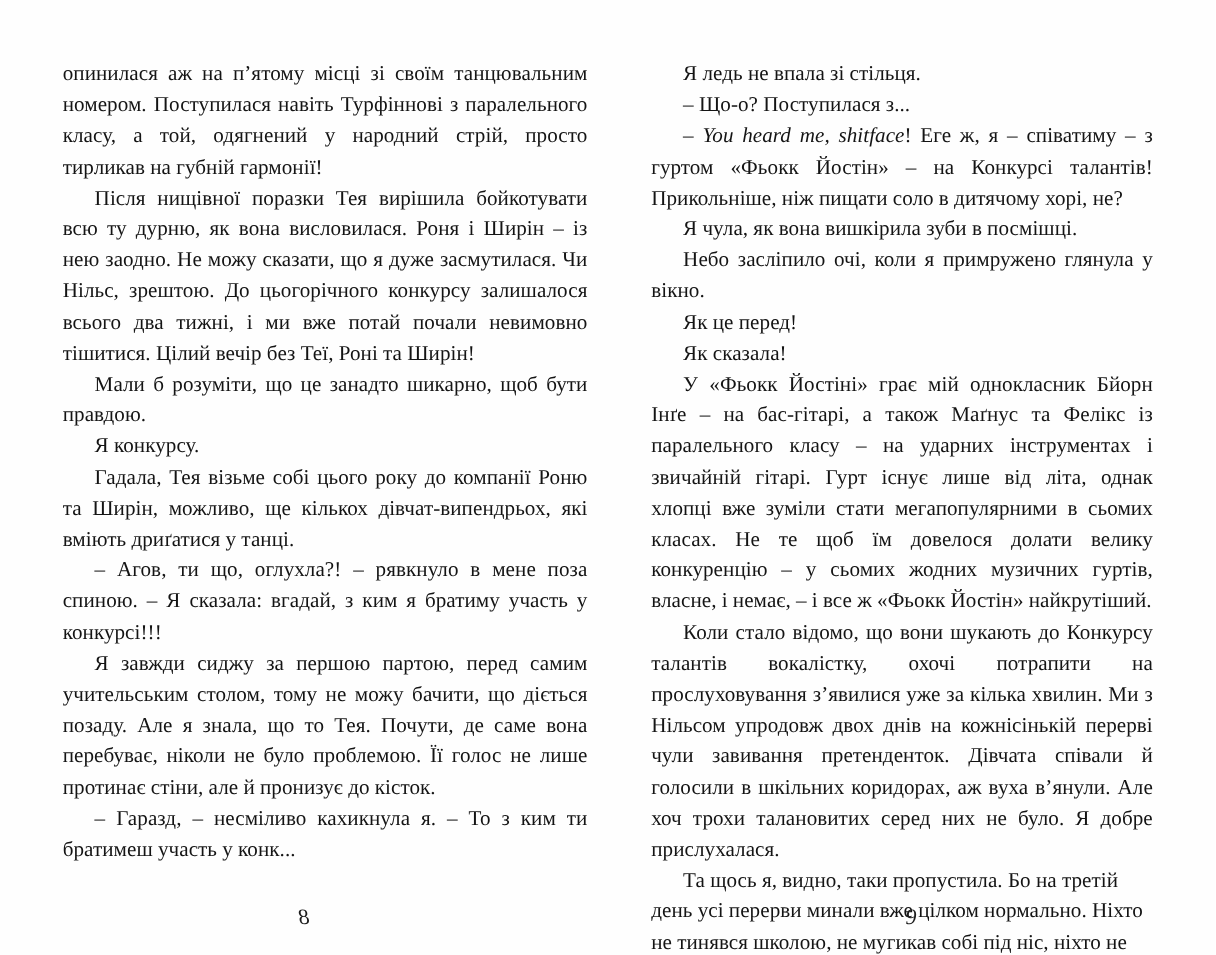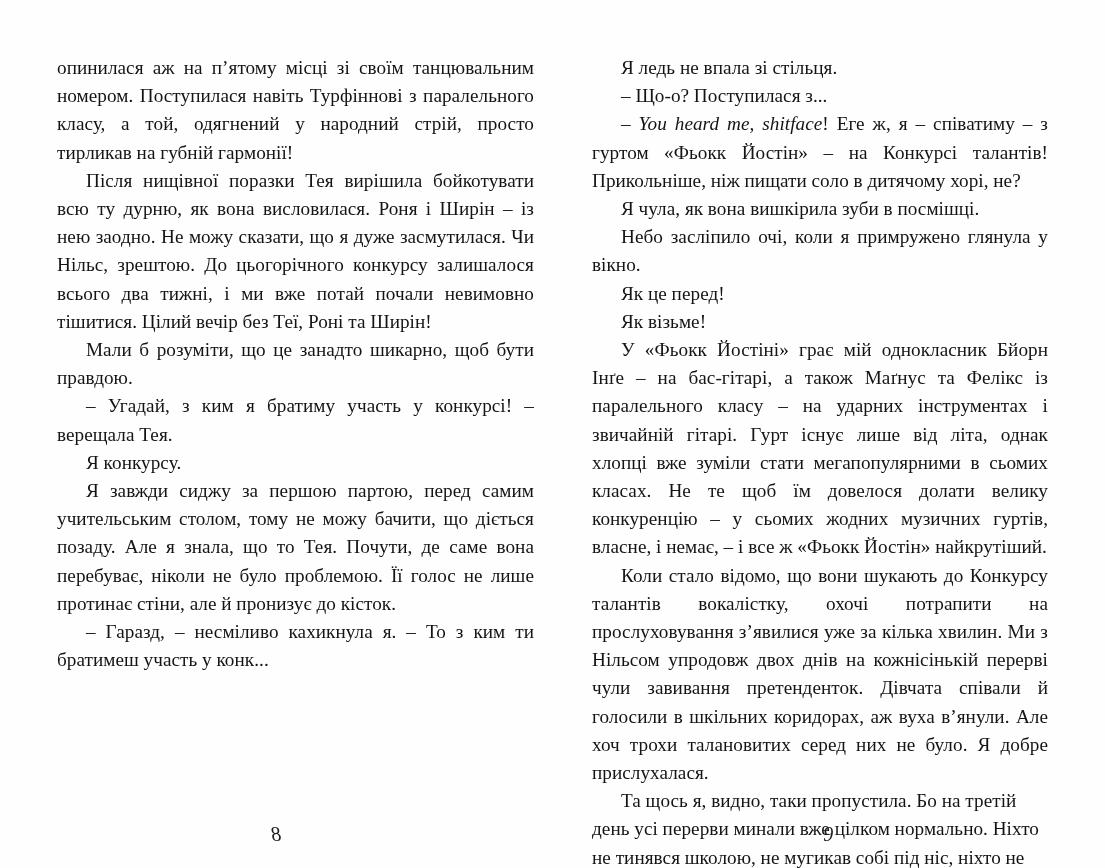--- a/index.html
+++ b/index.html
@@ -79,37 +79,38 @@
 </head>
 <body>
 
 <div class="page-spread">
 
   <div class="page page-left">
     <div class="text-block">
       <p class="cont">опинилася аж на п’ятому місці зі своїм танцювальним номером. Поступилася навіть Турфіннові з паралельного класу, а той, одягнений у народний стрій, просто тирликав на губній гармонії!</p>
       <p>Після нищівної поразки Тея вирішила бойкотувати всю ту дурню, як вона висловилася. Роня і Ширін – із нею заодно. Не можу сказати, що я дуже засмутилася. Чи Нільс, зрештою. До цьогорічного конкурсу залишалося всього два тижні, і ми вже потай почали невимовно тішитися. Цілий вечір без Теї, Роні та Ширін!</p>
       <p>Мали б розуміти, що це занадто шикарно, щоб бути правдою.</p>
-      <p>– Угадай, з ким я братиму участь у конкурсі! – верещала Тея.</p>
       <p>Я конкурсу.</p>
+      <p>Гадала, Тея візьме собі цього року до компанії Роню та Ширін, можливо, ще кількох дівчат-випендрьох, які вміють дриґатися у танці.</p>
+      <p>– Агов, ти що, оглухла?! – рявкнуло в мене поза спиною. – Я сказала: вгадай, з ким я братиму участь у конкурсі!!!</p>
       <p>Я завжди сиджу за першою партою, перед самим учительським столом, тому не можу бачити, що діється позаду. Але я знала, що то Тея. Почути, де саме вона перебуває, ніколи не було проблемою. Її голос не лише протинає стіни, але й пронизує до кісток.</p>
       <p>– Гаразд, – несміливо кахикнула я. – То з ким ти братимеш участь у конк...</p>
 
     </div>
   </div>
 
   <div class="page page-right">
     <div class="text-block">
       <p class="last-line-left">Я ледь не впала зі стільця.</p>
       <p class="last-line-left">– Що-о? Поступилася з...</p>
       <p><span>– </span><i>You heard me, shitface</i><span>! Еге ж, я – співатиму – з гуртом «Фьокк Йостін» – на Конкурсі талантів! Прикольніше, ніж пищати соло в дитячому хорі, не?</span></p>
       <p class="last-line-left">Я чула, як вона вишкірила зуби в посмішці.</p>
       <p>Небо засліпило очі, коли я примружено глянула у вікно.</p>
       <p class="last-line-left">Як це перед!</p>
-      <p class="last-line-left">Як візьме!</p>
+      <p class="last-line-left">Як сказала!</p>
       <p>У «Фьокк Йостіні» грає мій однокласник Бйорн Інґе – на бас-гітарі, а також Маґнус та Фелікс із паралельного класу – на ударних інструментах і звичайній гітарі. Гурт існує лише від літа, однак хлопці вже зуміли стати мегапопулярними в сьомих класах. Не те щоб їм довелося долати велику конкуренцію – у сьомих жодних музичних гуртів, власне, і немає, – і все ж «Фьокк Йостін» найкрутіший.</p>
       <p>Коли стало відомо, що вони шукають до Конкурсу талантів вокалістку, охочі потрапити на прослуховування з’явилися уже за кілька хвилин. Ми з Нільсом упродовж двох днів на кожнісінькій перерві чули завивання претенденток. Дівчата співали й голосили в шкільних коридорах, аж вуха в’янули. Але хоч трохи талановитих серед них не було. Я добре прислухалася.</p>
       <p class="last-line-left">Та щось я, видно, таки пропустила. Бо на третій день усі перерви минали вже цілком нормально. Ніхто не тинявся школою, не мугикав собі під ніс, ніхто не чіплявся до Маґнуса, Фелікса чи Бйорна Інґе й не канючив, щоб їх узяли до гурту. «Фьокк Йостін», вочевидь, знайшов собі вокалістку.</p>
     </div>
   </div>
 
   <div class="folio folio-left">8</div>
   <div class="folio folio-right">9</div>
 
 </div>

